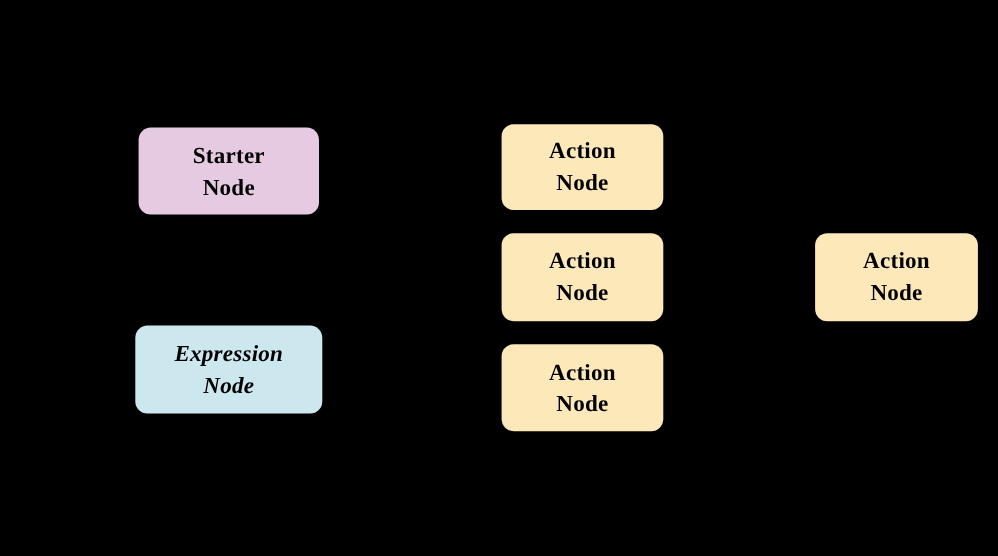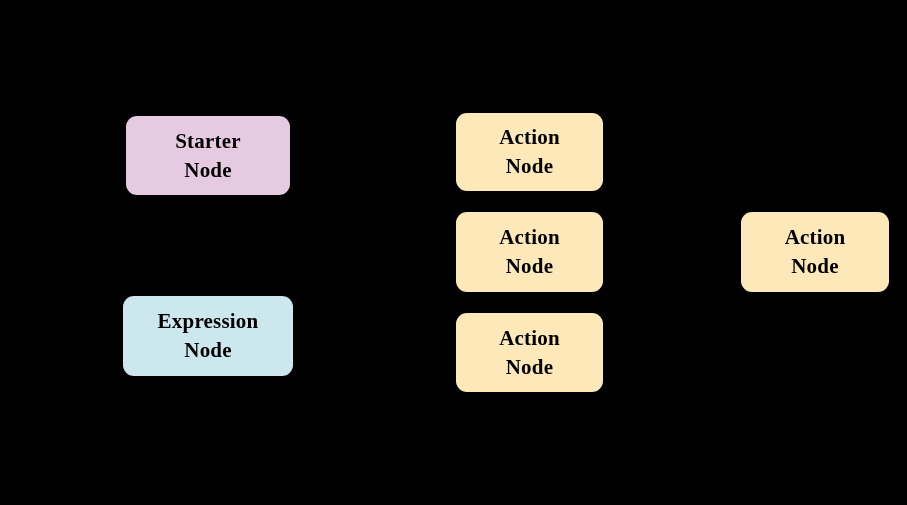--- a/index.html
+++ b/index.html
@@ -79,21 +79,21 @@
   <div class="arrowhead arrow-left" style="left:266px; top:330px;"></div>
   <div class="arrowhead arrow-left" style="left:576px; top:147px;"></div>
   <div class="arrowhead arrow-left" style="left:576px; top:247px;"></div>
   <div class="arrowhead arrow-left" style="left:576px; top:348px;"></div>
 
   <div class="node" style="left:106px; top:116px; width:164px; height:79px; background:#E6CAE2;">
     <span class="node-label">Starter
 Node</span>
   </div>
 
-  <div class="node" style="left:103px; top:296px; width:170px; height:80px; background:#CDE7EF;">
+  <div class="node" style="left:103px; top:296px; width:170px; height:80px; background:#CDE7EF;font-style:italic;">
     <span class="node-label">Expression
 Node</span>
   </div>
 
   <div class="node" style="left:436px; top:113px; width:147px; height:78px; background:#FCE8B9;">
     <span class="node-label">Action
 Node</span>
   </div>
 
   <div class="node" style="left:436px; top:212px; width:147px; height:80px; background:#FCE8B9;">

